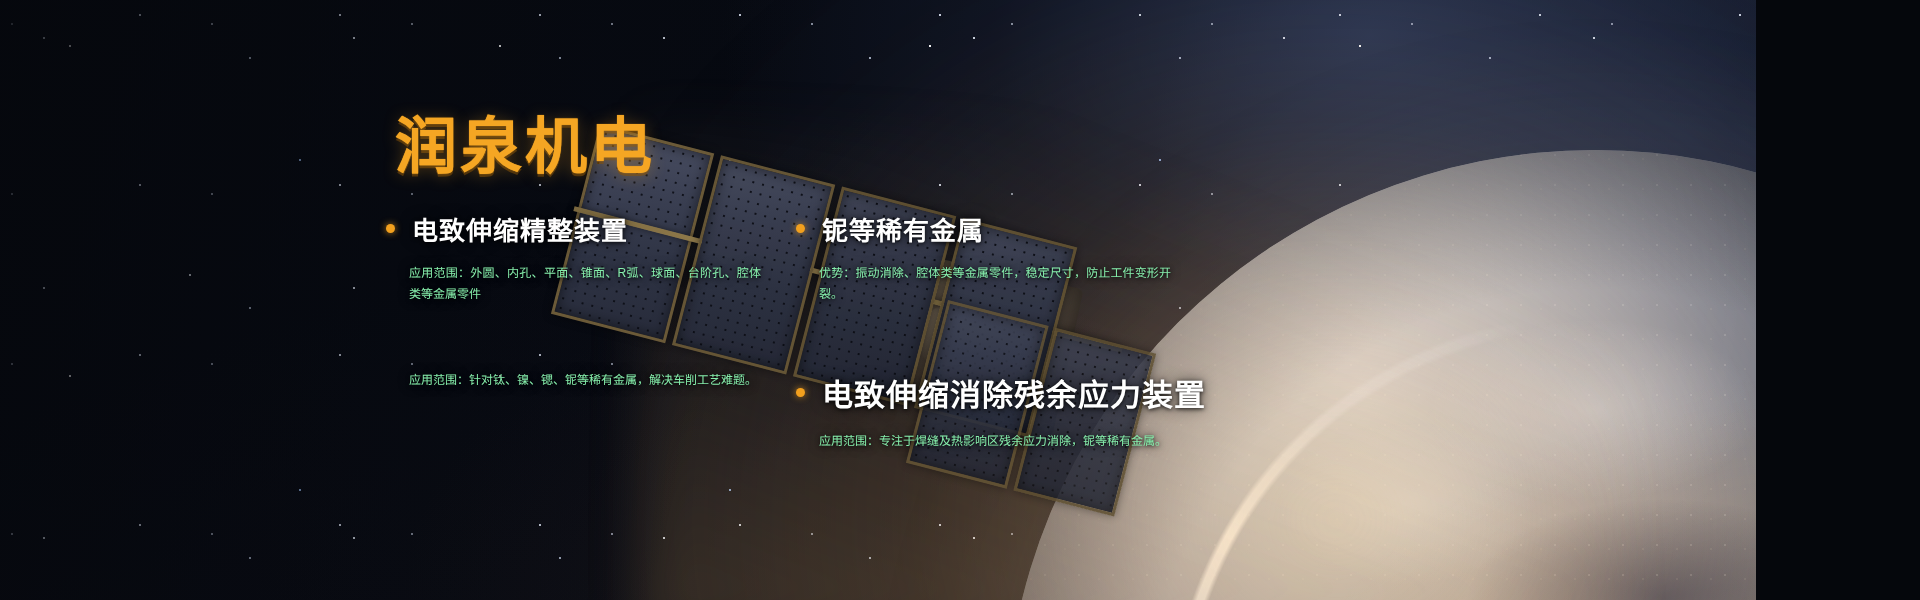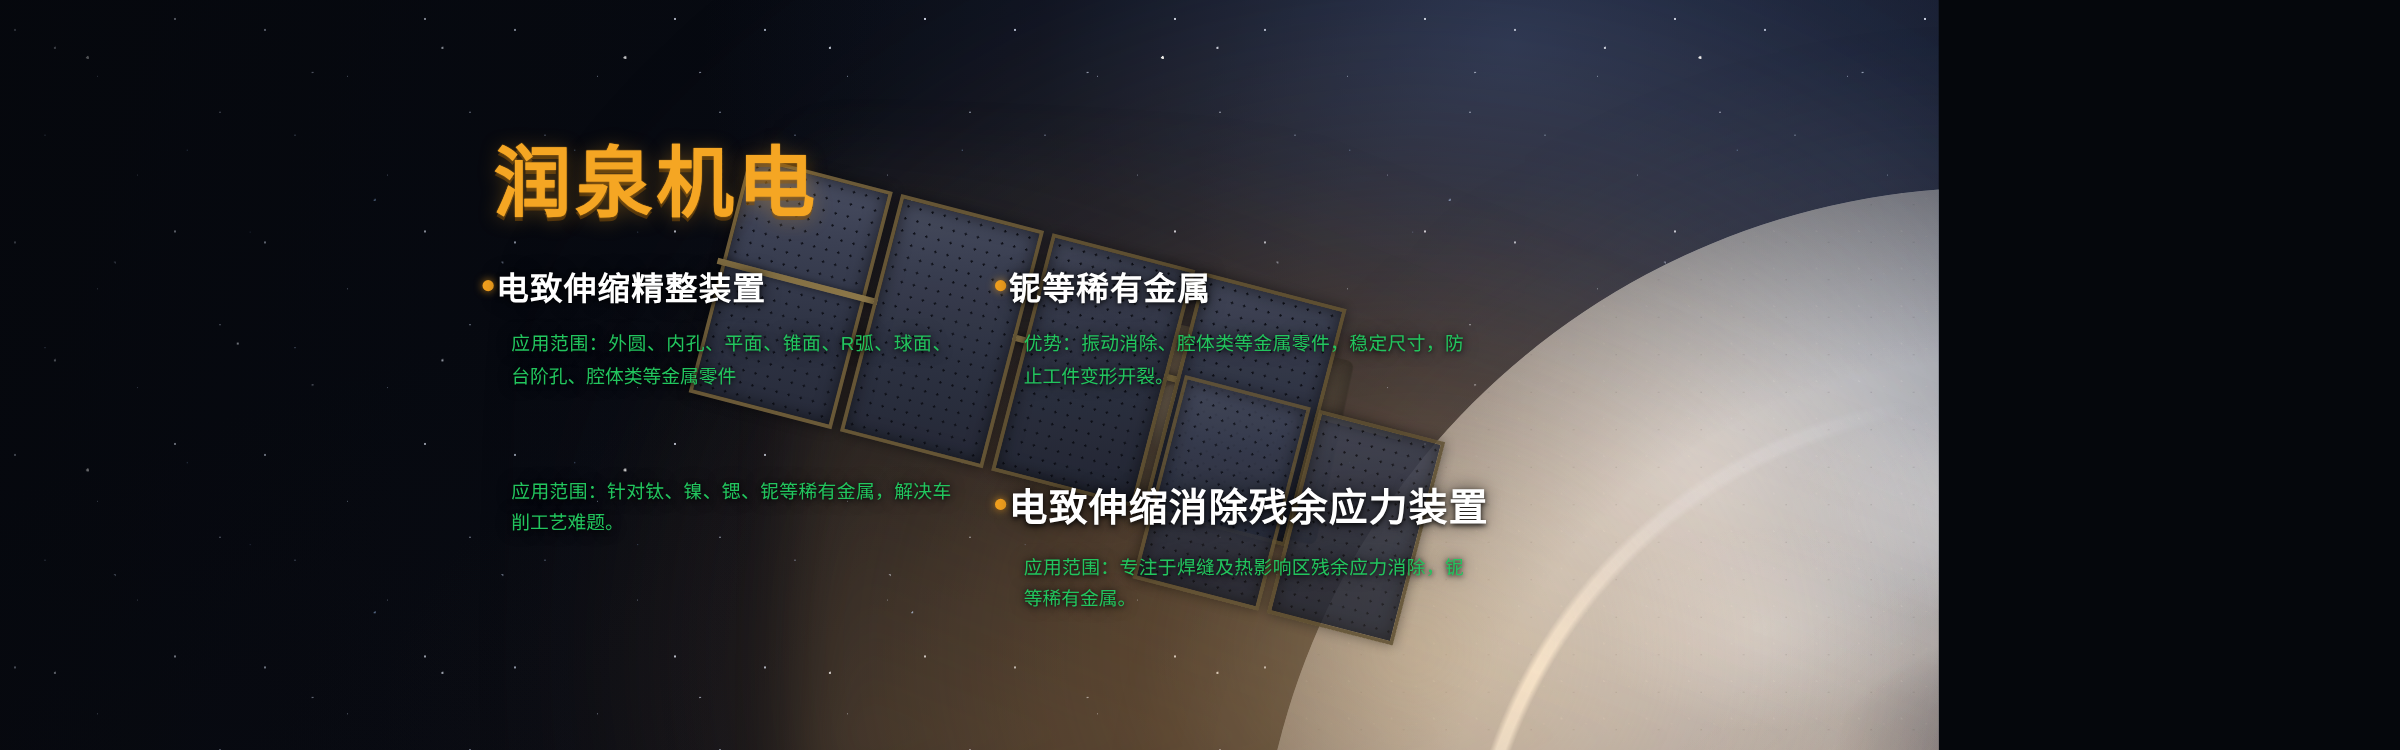--- a/index.html
+++ b/index.html
@@ -2,21 +2,21 @@
 <html lang="zh-CN"><head>
 <meta charset="utf-8">
 <title>润泉机电</title>
 <style>
   * { margin:0; padding:0; box-sizing:border-box; }
   html,body { width:1920px; height:600px; overflow:hidden; background:#05070c; }
   body { font-family:"Liberation Sans","DejaVu Sans",sans-serif; }
 
   
   #banner{
-    position:relative; width:1551px; height:600px; overflow:hidden;
+    position:relative; width:1756px; height:600px; overflow:hidden;
     background:#070a11;
   }
 
   
   .space-base{
     position:absolute; inset:0;
     background:
       radial-gradient(ellipse 900px 620px at 78% 6%,   rgba(44,58,92,.85) 0%, rgba(24,32,54,.45) 42%, rgba(8,11,18,0) 72%),
       radial-gradient(ellipse 760px 520px at 96% 22%,  rgba(56,70,104,.55) 0%, rgba(14,19,32,0) 70%),
       radial-gradient(ellipse 680px 460px at 50% 100%, rgba(30,26,28,.55) 0%, rgba(7,9,14,0) 70%),
@@ -206,38 +206,38 @@
   .grid{
     position:absolute; left:386px; top:210px;
     width:820px;
     display:grid;
     grid-template-columns:410px 410px;
     grid-template-rows:auto auto;
     row-gap:66px;
   }
   .feature{ position:relative; }
   .f-head{
-    display:flex; align-items:center; gap:2px;
+    display:flex; align-items:center; gap:17px;
     margin-bottom:16px;
   }
   .dot{
     width:9px; height:9px; border-radius:50%;
     background:#f2a01e;
     box-shadow:0 0 7px rgba(242,160,30,.75);
     flex:0 0 auto;
   }
   .f-title{
     font-size:26px; font-weight:700; color:#ffffff; letter-spacing:1px;
     text-shadow:0 1px 4px rgba(0,0,0,.85), 0 0 14px rgba(0,0,0,.6);
     white-space:nowrap;
   }
   .f-body{
     margin-left:23px;
     width:352px;
-    font-size:15px; line-height:1.72; color:#22c55e; font-weight:500;
+    font-size:12px; line-height:1.72; color:#86efac; font-weight:500;
     text-shadow:0 1px 4px rgba(0,0,0,.9), 0 0 12px rgba(0,0,0,.65);
     text-align:justify;
   }
   .feature.col2 .f-body{ width:352px; }
   .feature.wide .f-title{ font-size:31px; }
 </style>
 </head>
 <body>
 
 <div id="banner">

